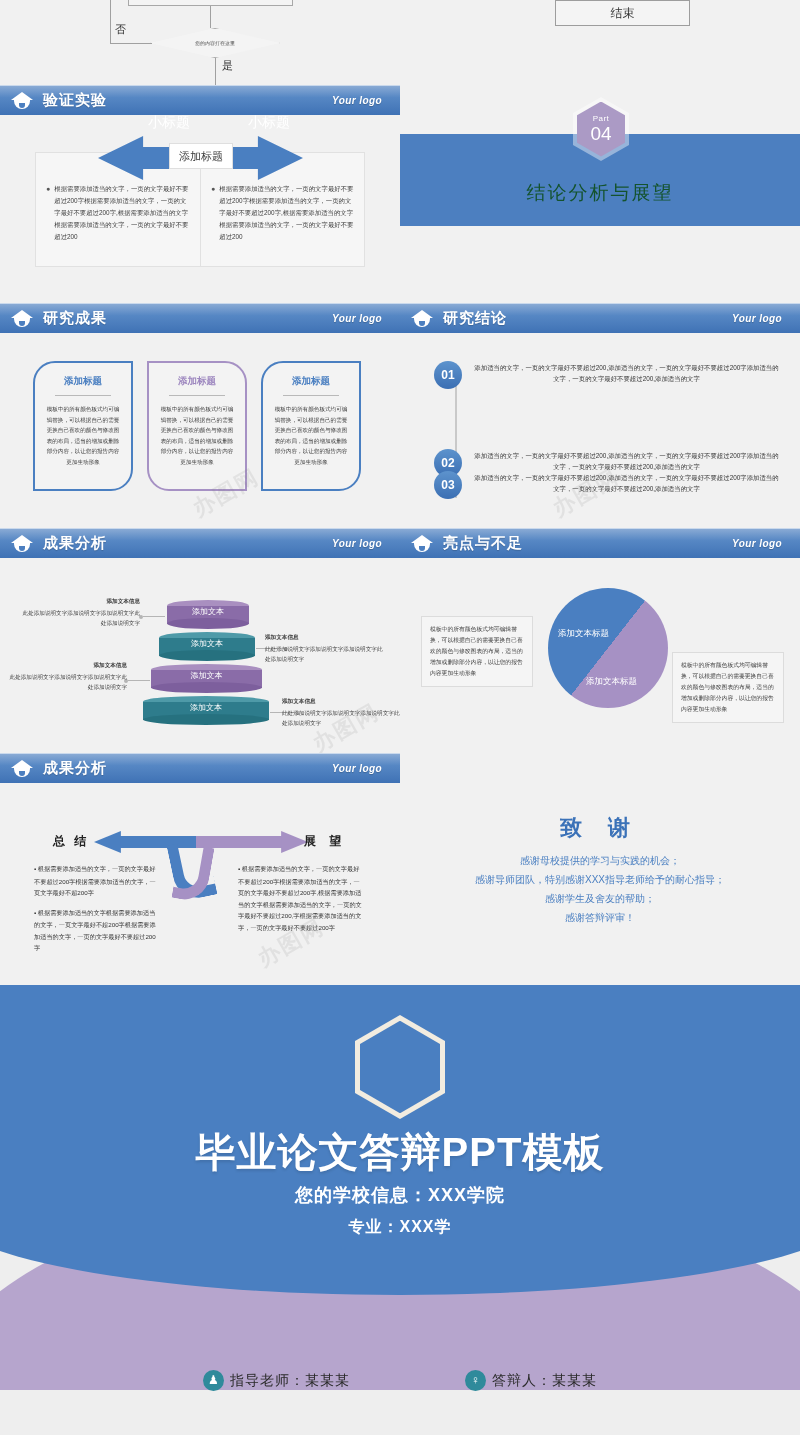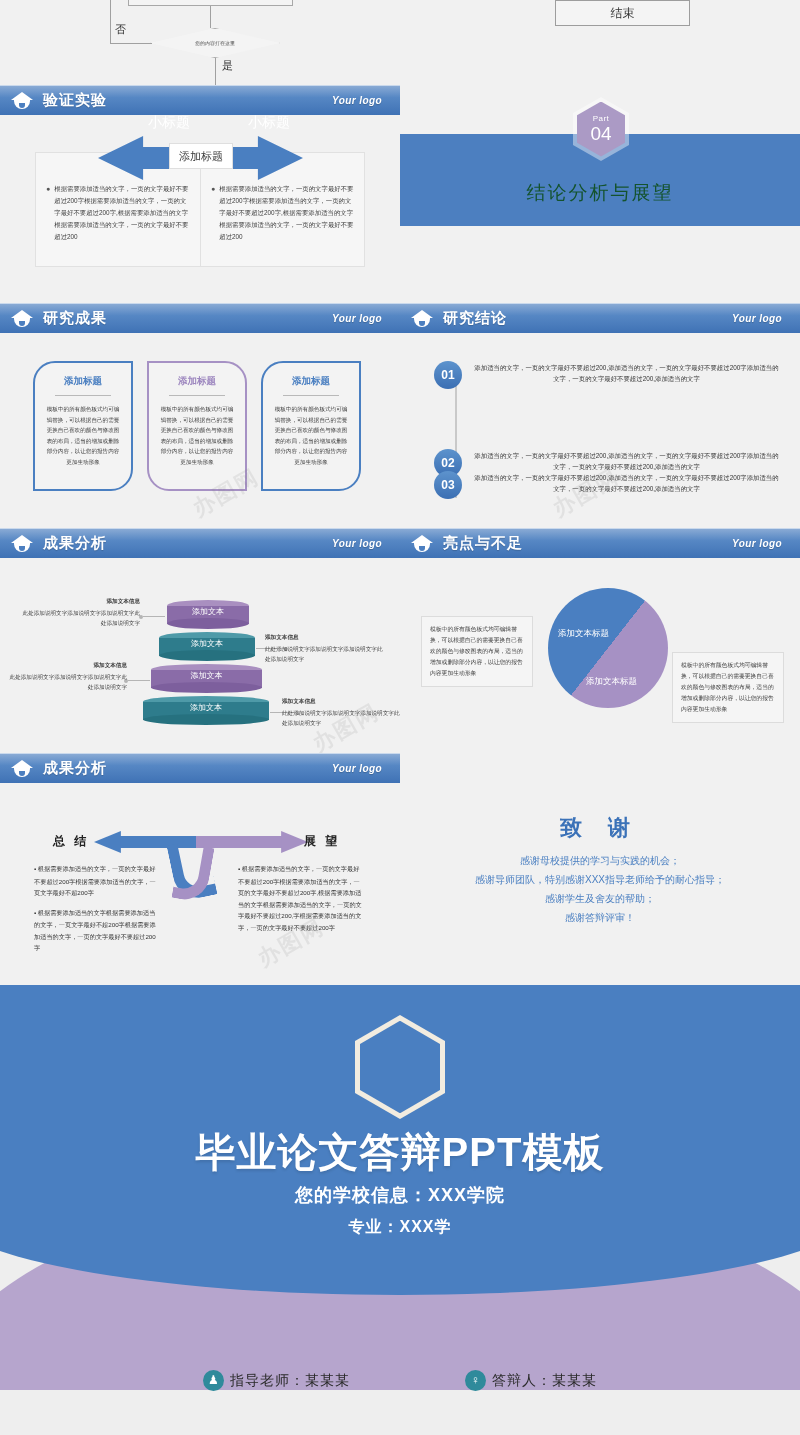--- a/index.html
+++ b/index.html
@@ -222,21 +222,21 @@
     border: 11px solid #4a7fc1; border-top: none; border-right: none;
     border-radius: 0 0 0 26px; transform: rotate(-12deg);
   }
   #s-summary .loopP {
     position: absolute; left: 176px; top: 92px; width: 34px; height: 56px;
     border: 11px solid #a691c4; border-top: none; border-left: none;
     border-radius: 0 0 26px 0; transform: rotate(10deg);
   }
   #s-summary .h2 { position: absolute; font-size: 12px; font-weight: 700; color: #222; letter-spacing: 3px; }
   #s-summary .h2.l { left: 53px; top: 80px; }
-  #s-summary .h2.r { left: 304px; top: 80px; }
+  #s-summary .h2.r { left: 304px; top: 80px; font-family: Liberation Mono, monospace; }
   #s-summary .col { position: absolute; width: 125px; }
   #s-summary .col.l { left: 34px; top: 110px; }
   #s-summary .col.r { left: 238px; top: 110px; }
   #s-summary .col p { font-size: 6.2px; line-height: 11.5px; color: #333; margin-bottom: 8px; }
   #s-summary .col p::before { content: "▪ "; font-size: 6px; }
 
   
   #s-thanks { left: 400px; top: 753px; width: 400px; height: 232px; background: #f1f1f1; }
   #s-thanks h2 {
     position: absolute; left: 0; top: 60px; width: 100%; text-align: center;

